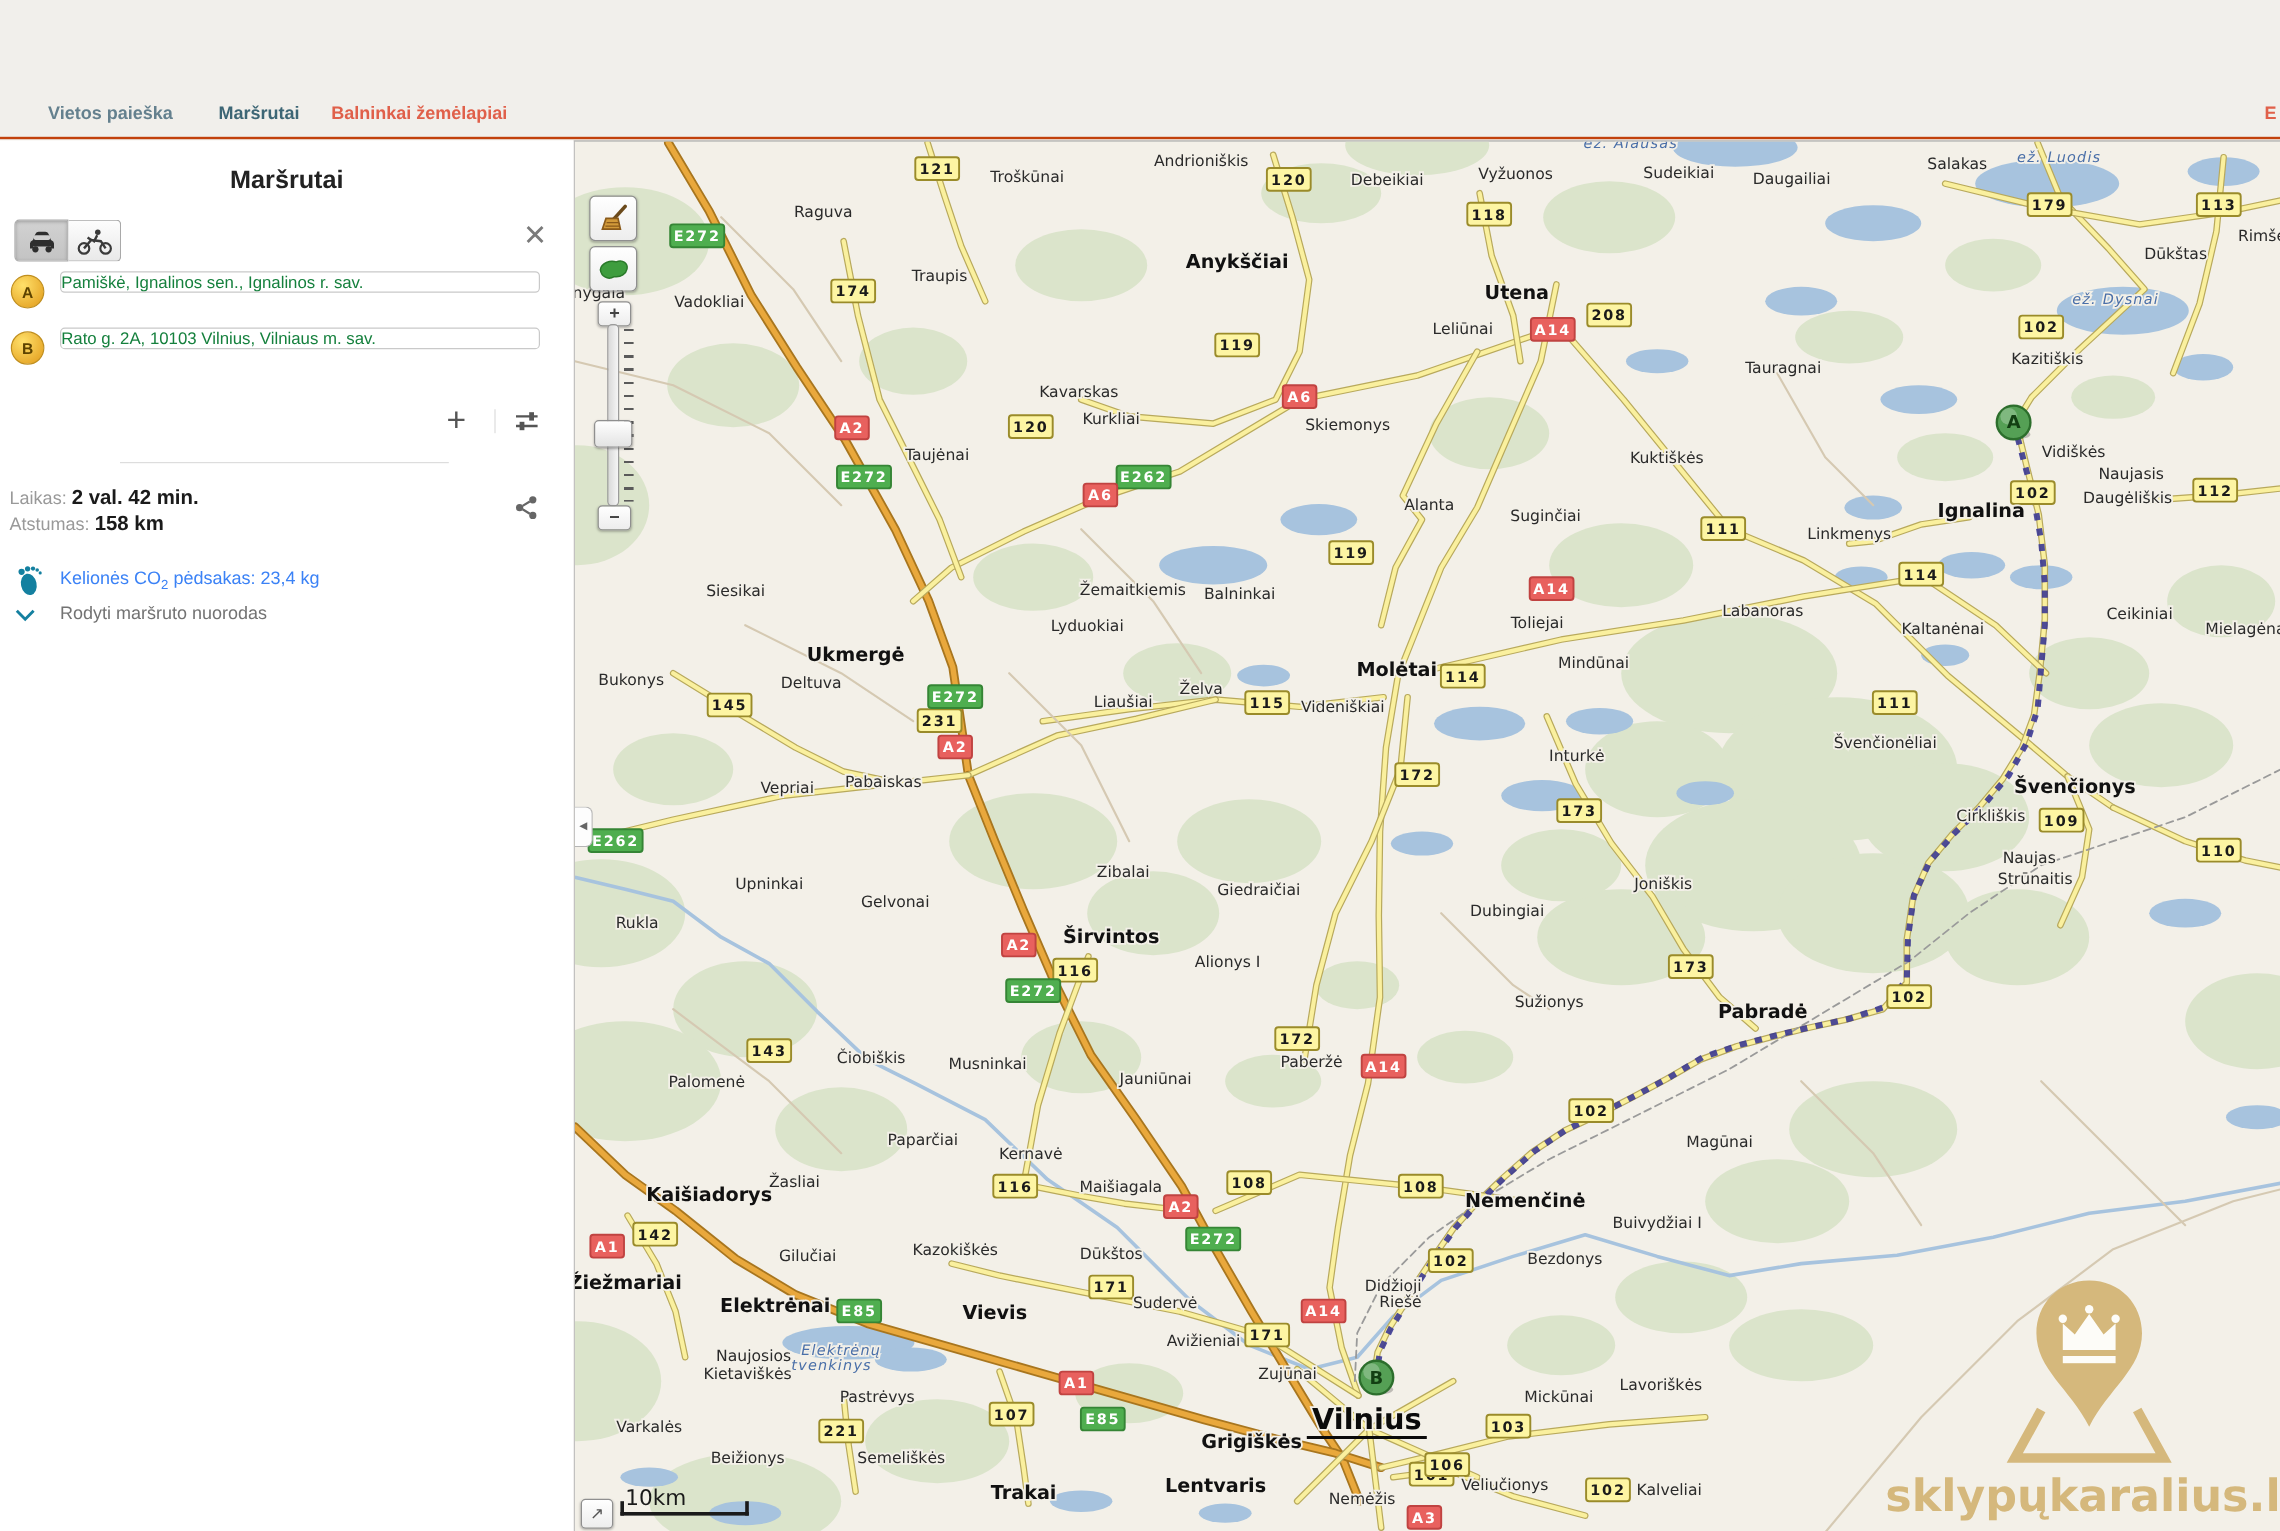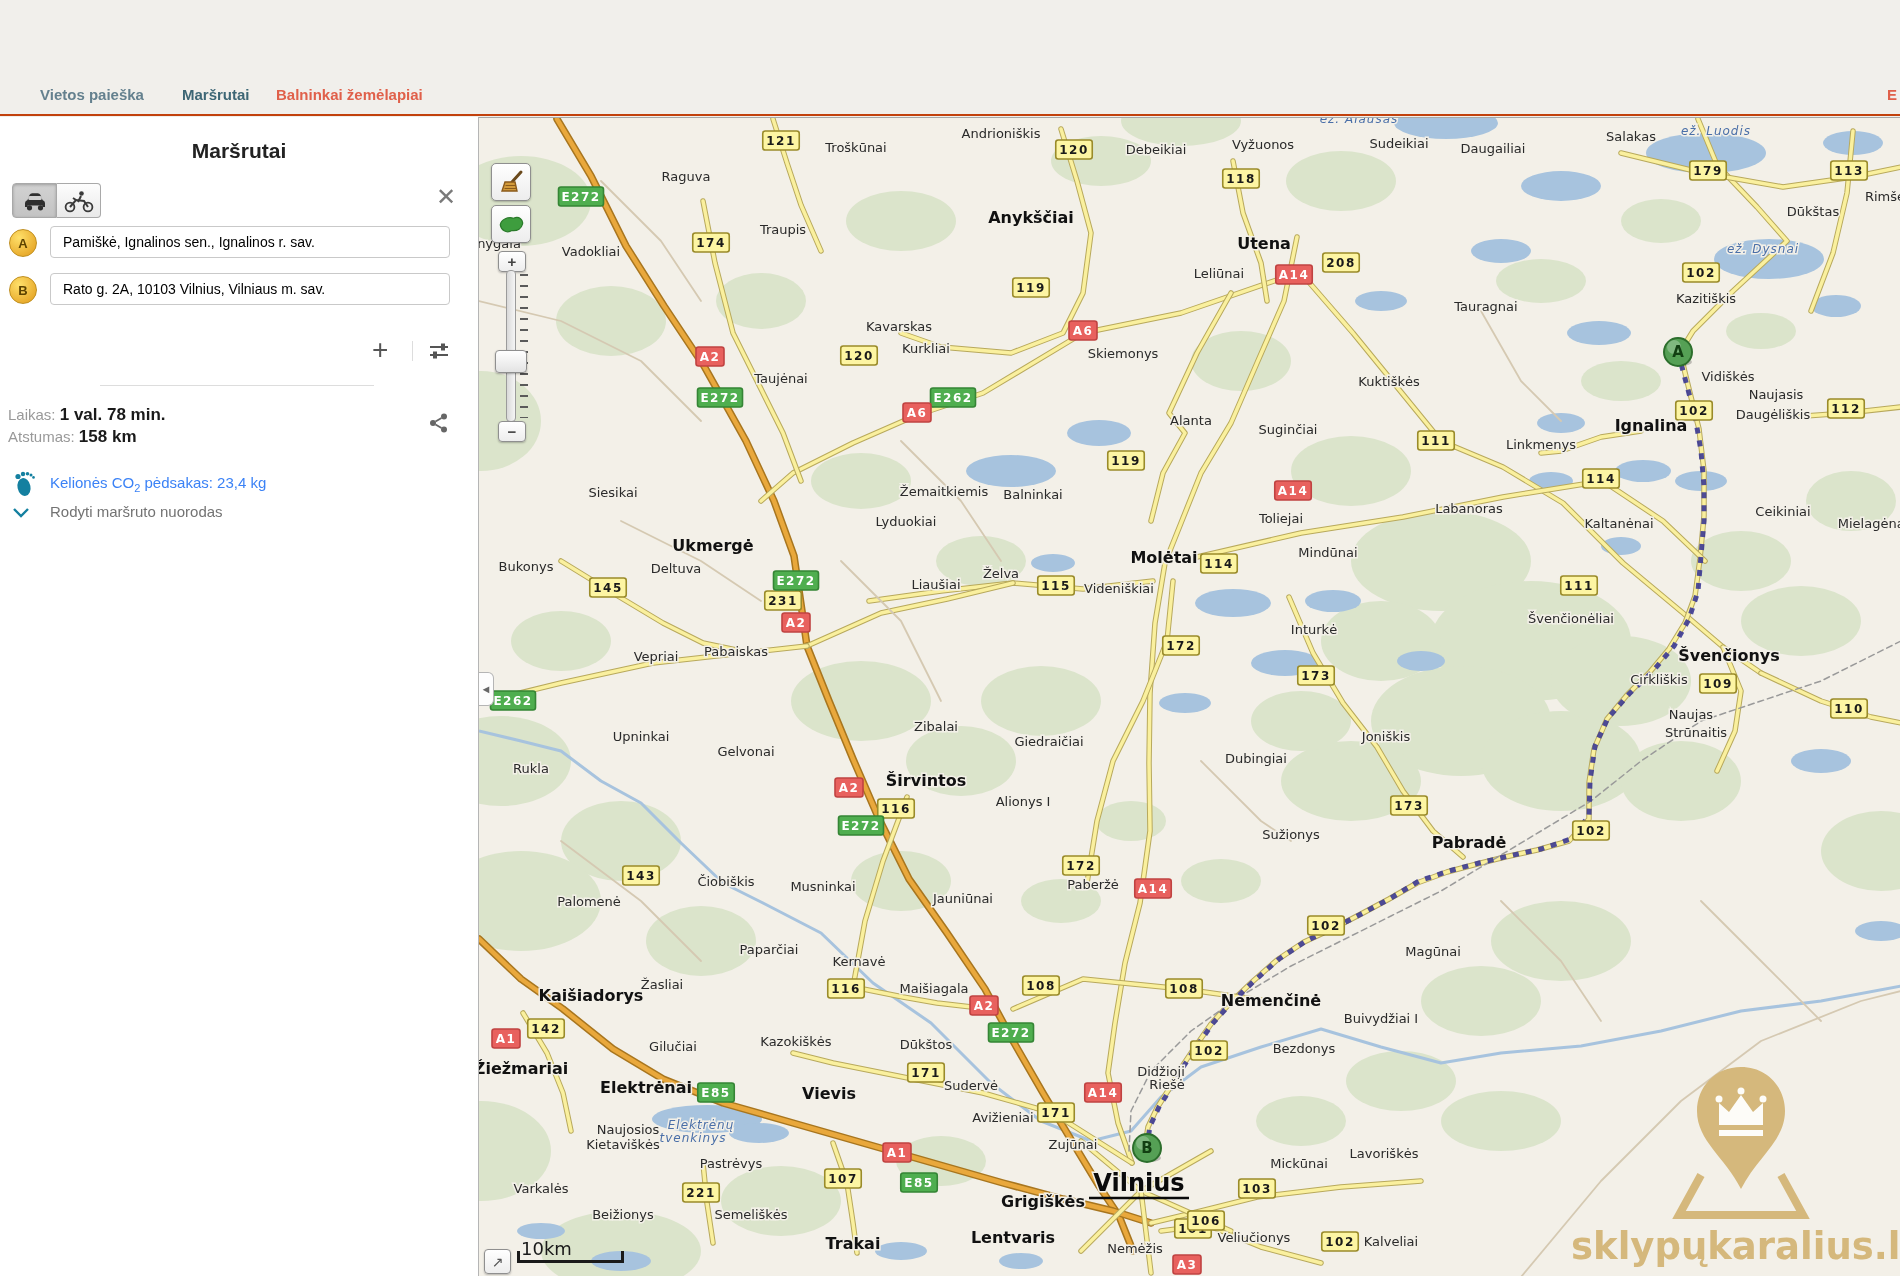--- a/index.html
+++ b/index.html
@@ -24,22 +24,22 @@
   .mode-btn{width:43px;height:33px;border:1px solid #a9a9a9;background:linear-gradient(#fdfdfd,#e9e9e9);display:flex;align-items:center;justify-content:center;cursor:pointer;}
   .mode-btn.sel{background:linear-gradient(#d2d2d2,#c3c3c3);box-shadow:inset 0 1px 3px rgba(0,0,0,.25);}
   .mode-btn:first-child{border-radius:4px 0 0 4px;}
   .mode-btn:last-child{border-radius:0 4px 4px 0;border-left:none;}
   .close-x{position:absolute;right:22px;top:70px;font-size:24px;color:#7a7a7a;cursor:pointer;line-height:20px;}
   .wp-row{position:absolute;left:0;width:100%;}
   .wp-a{top:109px;} .wp-b{top:156px;}
   .wp-circle{position:absolute;left:9px;top:3px;width:28px;height:28px;border-radius:50%;
     background:radial-gradient(circle at 35% 30%,#ffe06a,#e8ab2d 75%);border:1px solid #c08f1f;
     text-align:center;line-height:28px;font-weight:bold;font-size:13px;color:#5d4300;box-sizing:border-box;}
-  .wp-input{position:absolute;left:50px;top:0;width:400px;height:32px;border:1px solid #c9c9c9;border-radius:4px;
-    font-size:14px;color:#000000;padding:0 12px;box-sizing:border-box;font-family:"Liberation Sans",sans-serif;background:#fff;}
+  .wp-input{position:absolute;left:50px;top:0;width:400px;height:18px;border:1px solid #c9c9c9;border-radius:4px;
+    font-size:14px;color:#15803d;padding:0 0;box-sizing:border-box;font-family:"Liberation Sans",sans-serif;background:#fff;}
   .sb-actions{position:absolute;left:0;top:220px;width:100%;height:30px;}
   .plus-btn{position:absolute;left:372px;top:0px;font-size:28px;color:#555;cursor:pointer;line-height:26px;}
   .act-sep{position:absolute;left:412px;top:4px;width:1px;height:20px;background:#ddd;}
   .opt-btn{position:absolute;left:428px;top:3px;cursor:pointer;}
   .sb-divider{position:absolute;left:100px;top:268px;width:274px;height:1px;background:#ddd;}
   .stat-line{position:absolute;left:8px;font-size:15px;color:#999;}
   .stat-1{top:288px;} .stat-2{top:310px;}
   .stat-val{font-size:17px;font-weight:bold;color:#1a1a1a;}
   .share-btn{position:absolute;left:428px;top:295px;cursor:pointer;}
   .co2-row{position:absolute;left:12px;top:352px;color:#3b82f6;font-size:15px;cursor:pointer;}
@@ -129,21 +129,21 @@
           <rect x="13" y="3.5" width="4" height="7" fill="#555"></rect>
           <rect x="5" y="11.5" width="4" height="7" fill="#555"></rect>
         </svg>
       </div>
     </div>
 
     <div class="sb-divider"></div>
 
     <div class="stat-line stat-1">
       <span>Laikas:</span>
-      <span class="stat-val">1 val. 78 min.</span>
+      <span class="stat-val">2 val. 42 min.</span>
     </div>
     <div class="stat-line stat-2">
       <span>Atstumas:</span>
       <span class="stat-val">158 km</span>
     </div>
     <div class="share-btn">
       <svg width="22" height="22" viewBox="0 0 22 22">
         <circle cx="5" cy="11" r="3" fill="#666"></circle>
           <circle cx="16" cy="4.5" r="3" fill="#666"></circle>
           <circle cx="16" cy="17.5" r="3" fill="#666"></circle>

